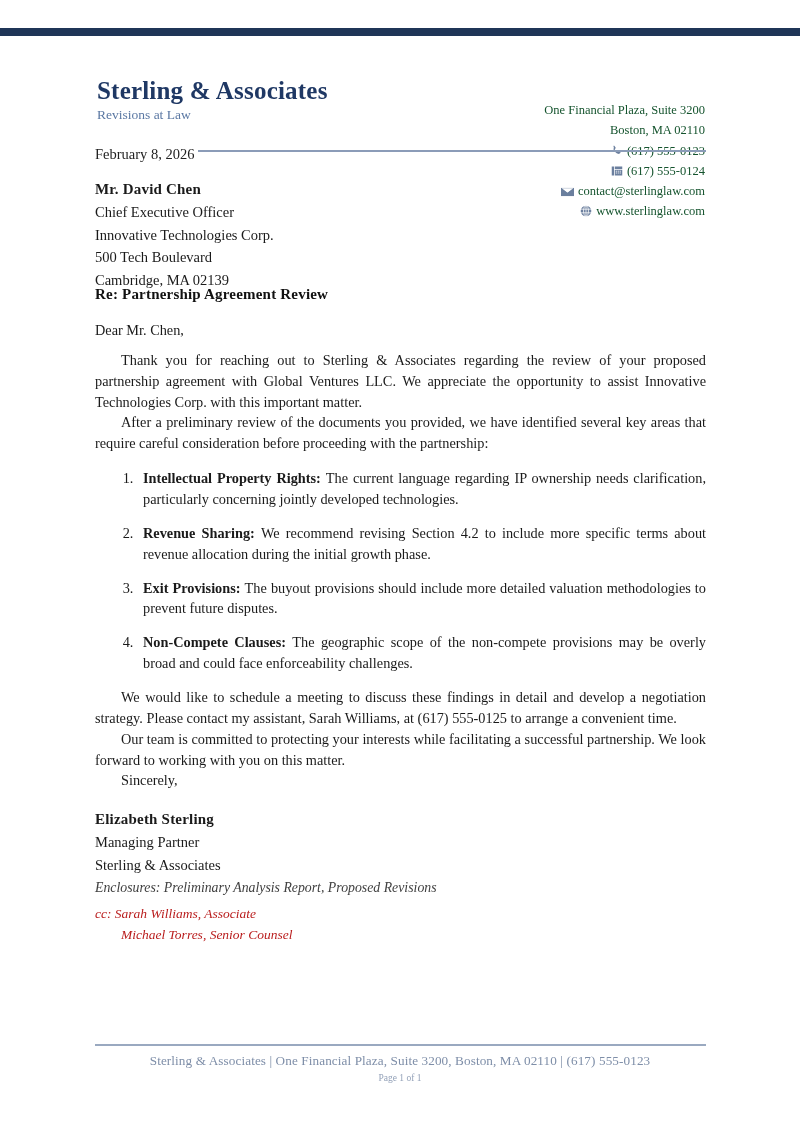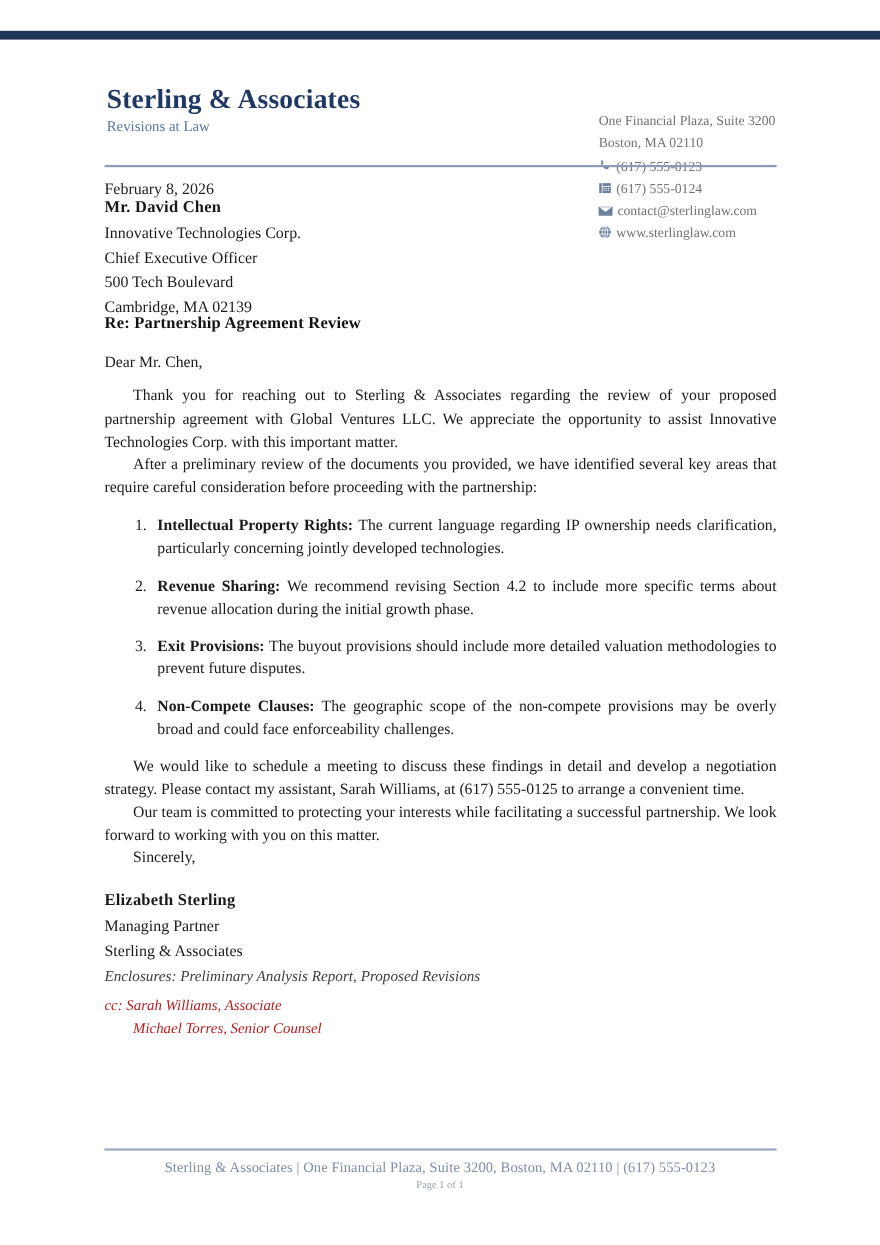--- a/index.html
+++ b/index.html
@@ -65,22 +65,23 @@
     font-size: 13.5px;
     color: #5b78a3;
     margin-top: 4px;
     line-height: 1.1;
   }
 
   .contact-block {
     position: absolute;
     right: 0;
     top: 22px;
+    text-align: right;
     font-size: 12.5px;
-    color: #737373;
+    color: #14532d;
     line-height: 1.62;
   }
   .contact-line {
     white-space: nowrap;
     display: block;
   }
   .contact-line .ic {
     display: inline-block;
     vertical-align: -2px;
     margin-right: 4px;
@@ -94,21 +95,21 @@
     top: 150px;
     width: 611px;
     height: 2px;
     background: #8b9cb8;
   }
 
   
   .date-line {
     position: absolute;
     left: 95px;
-    top: 164px;
+    top: 146px;
     font-size: 14.5px;
     color: #222222;
     background: #ffffff;
     padding-right: 4px;
     line-height: 1.2;
   }
 
   
   .recipient {
     position: absolute;
@@ -315,22 +316,22 @@
       </div>
     </div>
   </div>
 
   <div class="head-rule"></div>
 
   <div class="date-line">February 8, 2026</div>
 
   <div class="recipient">
     <div class="rname">Mr. David Chen</div>
+    <div>Chief Executive Officer</div>
     <div>Innovative Technologies Corp.</div>
-    <div>Chief Executive Officer</div>
     <div>500 Tech Boulevard</div>
     <div>Cambridge, MA 02139</div>
   </div>
 
   <div class="subject">Re: Partnership Agreement Review</div>
 
   <div class="body-area">
 
     <div class="salutation">Dear Mr. Chen,</div>
 

